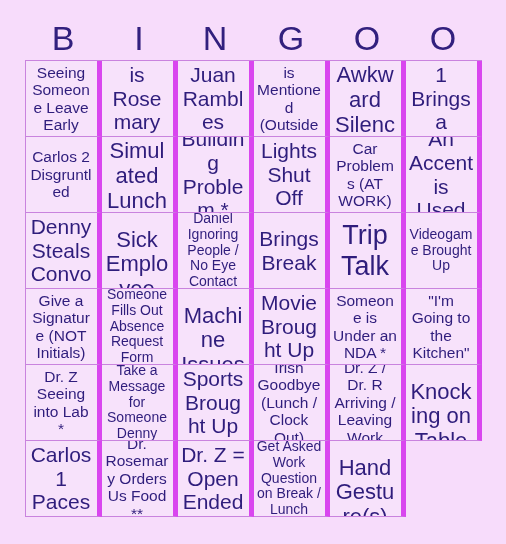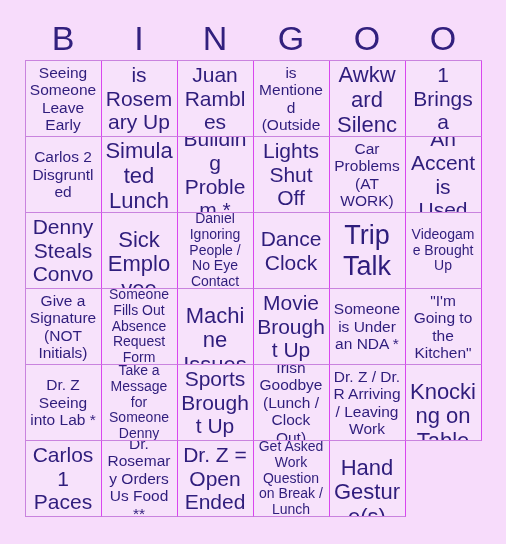--- a/index.html
+++ b/index.html
@@ -47,21 +47,21 @@
     width: 456px;
     margin: 0 auto;
     display: grid;
     grid-template-columns: repeat(6, 1fr);
     grid-template-rows: repeat(6, 76px);
     border-left: 1px solid #c983de;
     border-top: 1px solid #c983de;
     box-sizing: content-box;
   }
   .cell {
-    border-right: 1px solid #d946ef;
+    border-right: 5px solid #d946ef;
     border-bottom: 1px solid #c983de;
     background: #f7e2fb;
     display: flex;
     align-items: center;
     justify-content: center;
     text-align: center;
     color: #2f1d7c;
     padding: 2px 3px;
     box-sizing: border-box;
     overflow: hidden;
@@ -134,21 +134,21 @@
       <div class="cell">
         <span class="fs-xl">Denny Steals Convo</span>
       </div>
       <div class="cell">
         <span class="fs-lg">Sick Employee</span>
       </div>
       <div class="cell">
         <span class="fs-sm">Daniel Ignoring People / No Eye Contact</span>
       </div>
       <div class="cell">
-        <span class="fs-xl">Dance Clock</span>
+        <span class="fs-xl">Brings Break</span>
       </div>
       <div class="cell">
         <span class="fs-xxl">Trip Talk</span>
       </div>
       <div class="cell">
         <span class="fs-sm">Videogame Brought Up</span>
       </div>
       <div class="cell">
         <span class="fs-md">Give a Signature (NOT Initials)</span>
       </div>

